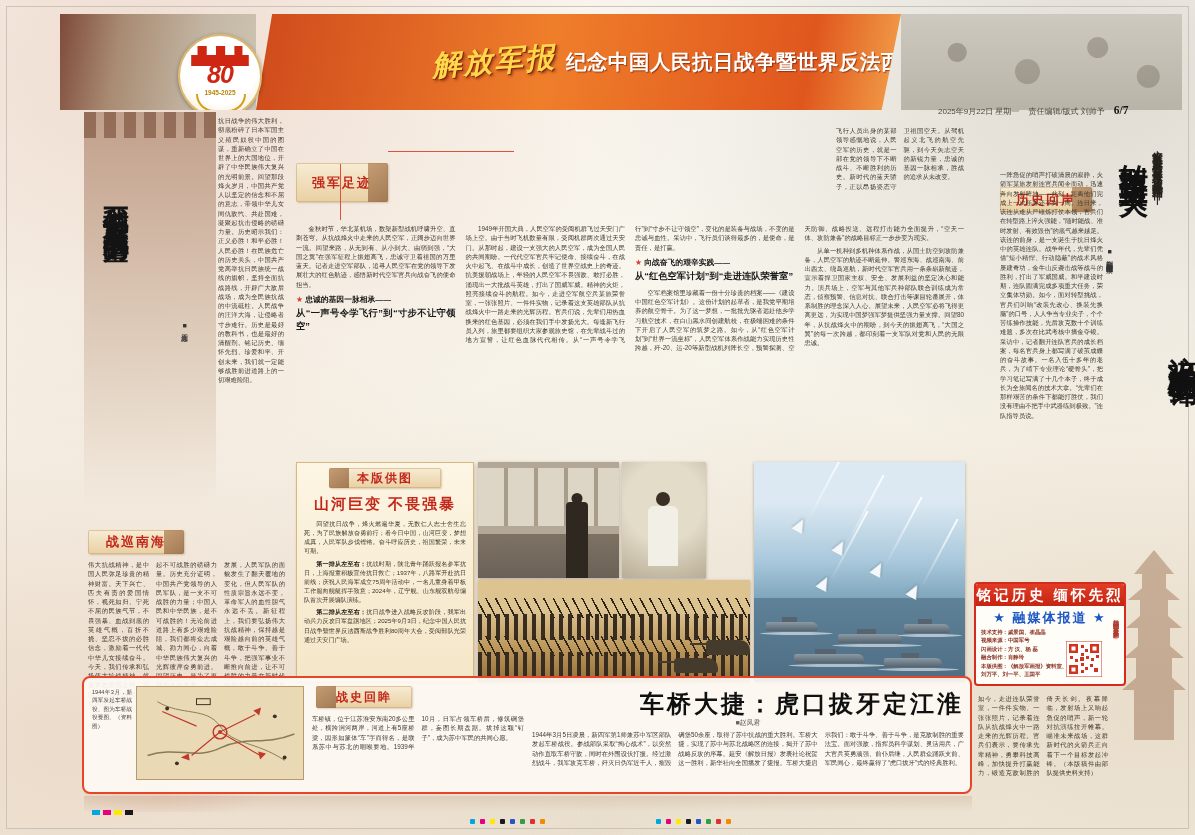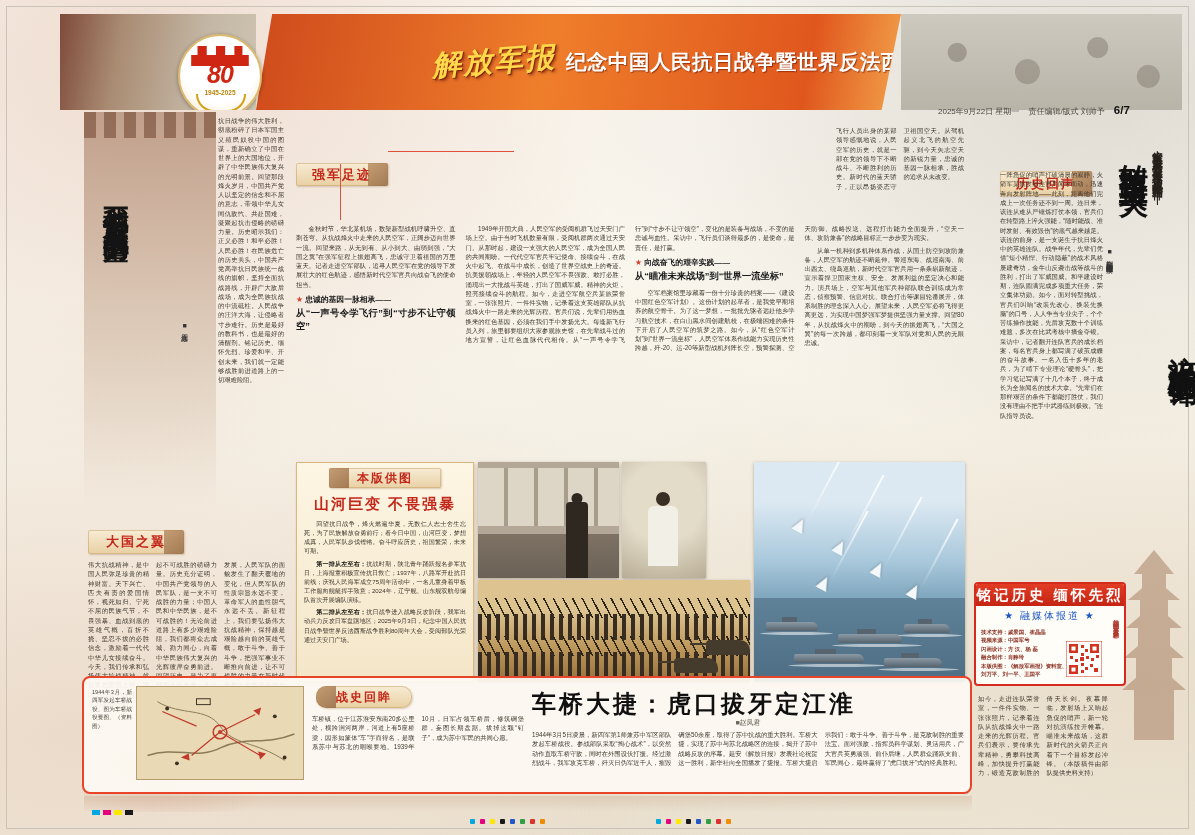--- a/index.html
+++ b/index.html
@@ -37,21 +37,21 @@
   .em-laurel{position:absolute;left:16px;bottom:4px;width:50px;height:18px;border:2px solid #d4a017;border-top:none;border-radius:0 0 50px 50px;}
   .masthead{font-size:29px;font-weight:900;font-style:italic;color:#ffd94a;letter-spacing:2px;
      text-shadow:1px 1px 0 #8c1f0e,2px 2px 3px rgba(60,0,0,.5);transform:rotate(-4deg);margin-left:130px;white-space:nowrap;}
   .b-title{font-size:20.5px;font-weight:900;color:#fff;letter-spacing:.5px;text-shadow:1px 1px 1px rgba(110,25,0,.65);white-space:nowrap;}
   .b-80wrap{text-align:center;line-height:.85;margin:0 2px;}
   .b-80{font-size:50px;font-weight:900;font-style:italic;color:#ffd94a;text-shadow:2px 2px 0 #a53014;}
   .b-80y{font-size:7px;color:#ffe9a0;font-weight:bold;}
   .b-zhounian{font-size:19px;font-weight:900;color:#fff;text-shadow:1px 1px 1px rgba(110,25,0,.6);white-space:nowrap;}
   .b-badge{background:#ce2612;color:#fff;font-size:18px;font-weight:900;letter-spacing:3px;padding:5px 7px;border-radius:4px;box-shadow:0 1px 2px rgba(0,0,0,.35);white-space:nowrap;}
   .dateline{position:absolute;left:938px;top:104px;width:246px;display:flex;gap:9px;align-items:baseline;font-size:8px;color:#4c463c;}
-  .dateline .pg{font-size:11.5px;font-weight:900;color:#111;}
+  .dateline .pg{font-size:11.5px;font-weight:900;color:#111;font-family:Liberation Serif, serif;}
 
   
   .clabel{display:flex;align-items:center;justify-content:center;font-size:13px;font-weight:900;color:#c3271a;letter-spacing:2px;
      background:linear-gradient(180deg,#f7ecd4,#e9d0a4);border-radius:2px;box-shadow:inset 0 0 0 1px rgba(190,150,90,.45),1px 1px 2px rgba(120,80,40,.25);position:relative;overflow:hidden;}
   .clabel .chip{position:absolute;top:0;bottom:0;width:20px;background:linear-gradient(135deg,#b98a5c,#8f6440);opacity:.8;}
   .chip.r{right:0;} .chip.l{left:0;}
   .redline-h{position:absolute;background:#e0513d;height:1px;}
   .redline-v{position:absolute;background:#e0513d;width:1px;}
 
   
@@ -68,21 +68,21 @@
      background:linear-gradient(180deg,rgba(146,96,66,.50),rgba(170,130,95,.28) 55%,rgba(170,130,95,0) 92%);}
   .wall::before{content:"";position:absolute;left:0;top:0;width:100%;height:26px;
      background:repeating-linear-gradient(90deg,rgba(110,66,44,.55) 0 12px,rgba(110,66,44,0) 12px 20px);}
   .vhead-left{position:absolute;left:100px;top:186px;height:345px;writing-mode:vertical-rl;font-size:26px;font-weight:900;color:#141414;letter-spacing:3px;line-height:1.25;}
   .vbyline-left{position:absolute;left:179px;top:322px;height:80px;writing-mode:vertical-rl;font-size:7px;color:#333;}
   .lab-jwzl{left:88px;top:530px;width:96px;height:24px;}
   .leftside{left:218px;top:116px;width:66px;height:446px;}
   .leftbody{left:88px;top:560px;width:197px;height:230px;}
 
   
-  .lab-qjzj{left:296px;top:139px;width:92px;height:23px;}
+  .lab-qjzj{left:296px;top:139px;width:92px;height:39px;}
   .lab-lshs{left:1000px;top:124px;width:92px;height:25px;}
   .c-head{position:absolute;left:388px;top:149px;width:452px;text-align:center;font-size:37px;font-weight:900;letter-spacing:5px;color:#101010;white-space:nowrap;}
   .c-byline{position:absolute;left:388px;top:196px;width:452px;text-align:center;font-size:8px;color:#5a554c;}
   .c-minitop{left:836px;top:126px;width:128px;height:94px;}
   .c-flow{left:296px;top:224px;width:668px;height:236px;}
 
   
   .panel{position:absolute;left:296px;top:462px;width:178px;height:220px;background:linear-gradient(#fdf6e4,#f4e6c8);
      border:1px solid #d8b87e;box-shadow:1px 2px 3px rgba(120,80,40,.25);padding:5px 7px;}
   .lab-tszc{position:relative;margin:0 auto;width:112px;height:20px;font-size:12px;}
@@ -120,32 +120,32 @@
   .v-byline{font-size:7px;color:#333;padding-top:108px;width:13px;}
   .v-h1,.v-h2{font-size:29px;font-weight:900;color:#111;letter-spacing:4px;line-height:1.1;width:34px;}
   .v-kicker{font-size:10.5px;font-weight:bold;color:#24201a;letter-spacing:2px;width:15px;padding-top:2px;}
   .v-h2{padding-top:192px;}
   .pagoda{position:absolute;left:1116px;top:548px;z-index:1;opacity:.55;}
   .r-tail{left:978px;top:694px;width:130px;height:96px;}
 
   
   .mediabox{position:absolute;left:974px;top:582px;width:152px;height:104px;background:#fffdf8;border:2px solid #d42b1e;border-radius:4px;overflow:hidden;z-index:3;}
   .mb-head{height:22px;background:linear-gradient(#e23c24,#c42412);color:#fff;font-size:14.5px;font-weight:900;letter-spacing:3px;display:flex;align-items:center;justify-content:center;}
-  .mb-sub{color:#1a56c4;font-size:10px;font-weight:400;letter-spacing:2px;text-align:center;margin:3px 0 20px;}
+  .mb-sub{color:#1a56c4;font-size:13px;font-weight:700;letter-spacing:2px;text-align:center;margin:3px 0 20px;}
   .mb-credits{position:absolute;left:5px;top:44px;width:88px;font-size:5.4px;line-height:1.55;color:#8a3324;font-weight:bold;}
   .qr{position:absolute;right:22px;bottom:7px;}
   .mb-vcap{position:absolute;right:4px;bottom:6px;height:64px;writing-mode:vertical-rl;font-size:6px;color:#b03a2e;font-weight:bold;letter-spacing:1px;}
 
   
   .battlebox{position:absolute;left:82px;top:676px;width:890px;height:118px;border:2px solid #e8442a;border-radius:8px;background:rgba(253,250,243,.93);z-index:2;}
   .bb-cap{position:absolute;left:8px;top:10px;width:40px;height:100px;font-size:5.6px;line-height:1.5;color:#4a4339;text-align:justify;overflow:hidden;}
   .bb-map{position:absolute;left:52px;top:8px;width:168px;height:94px;border:1px solid #b59b6d;background:#ead9b5;}
-  .lab-zshm{left:232px;top:8px;width:96px;height:22px;font-size:12px;position:absolute;border-radius:10px;}
+  .lab-zshm{left:232px;top:8px;width:96px;height:22px;font-size:12px;position:absolute;}
   .bb-intro{position:absolute;left:228px;top:36px;width:212px;height:74px;}
-  .bb-head{position:absolute;left:448px;top:10px;width:432px;text-align:left;font-size:24px;font-weight:900;letter-spacing:3px;color:#101010;white-space:nowrap;}
+  .bb-head{position:absolute;left:448px;top:10px;width:432px;text-align:right;font-size:24px;font-weight:900;letter-spacing:3px;color:#101010;white-space:nowrap;}
   .bb-byline{position:absolute;left:448px;top:40px;width:432px;text-align:center;font-size:7px;color:#6a6458;}
   .bb-body{position:absolute;left:448px;top:52px;width:432px;height:60px;}
 
   
   .dots{position:absolute;top:819px;display:flex;gap:5px;}
   .dots .dot{width:5px;height:5px;display:inline-block;border-radius:1px;}
   .d1{left:470px;} .d2{left:656px;}
   .corner-marks{position:absolute;left:92px;top:810px;display:flex;gap:3px;}
   .corner-marks i{width:8px;height:5px;display:block;}
   .sculpt{position:absolute;left:84px;top:700px;width:195px;height:112px;background:radial-gradient(ellipse at 40% 60%,rgba(186,96,64,.20),transparent 70%);}
@@ -181,21 +181,21 @@
   <div class="dateline">
     <span>2025年9月22日 星期一</span>
     <span>责任编辑/版式 刘帅予</span>
     <span class="pg">6/7</span>
   </div>
 
   <div class="wall"></div>
   <div class="vhead-left">我们是一支不可战胜的力量</div>
   <div class="vbyline-left">■周鑫泳</div>
   <div class="clabel abs lab-jwzl">
-    <span>大国之翼</span>
+    <span>战巡南海</span>
     <span class="chip r"></span>
   </div>
   <div class="smalltext abs leftside">抗日战争的伟大胜利，彻底粉碎了日本军国主义殖民奴役中国的图谋，重新确立了中国在世界上的大国地位，开辟了中华民族伟大复兴的光明前景。回望那段烽火岁月，中国共产党人以坚定的信念和不屈的意志，带领中华儿女同仇敌忾、共赴国难，凝聚起抗击侵略的磅礴力量。历史昭示我们：正义必胜！和平必胜！人民必胜！在民族危亡的历史关头，中国共产党高举抗日民族统一战线的旗帜，坚持全面抗战路线，开辟广大敌后战场，成为全民族抗战的中流砥柱。人民战争的汪洋大海，让侵略者寸步难行。历史是最好的教科书，也是最好的清醒剂。铭记历史、缅怀先烈、珍爱和平、开创未来，我们就一定能够战胜前进道路上的一切艰难险阻。</div>
   <div class="smalltext cols3 abs leftbody">伟大抗战精神，是中国人民弥足珍贵的精神财富。天下兴亡、匹夫有责的爱国情怀，视死如归、宁死不屈的民族气节，不畏强暴、血战到底的英雄气概，百折不挠、坚忍不拔的必胜信念，激励着一代代中华儿女接续奋斗。今天，我们传承和弘扬伟大抗战精神，就是要把爱国之情、强国之志转化为强军兴军的实际行动，凝聚起不可战胜的磅礴力量。历史充分证明，中国共产党领导的人民军队，是一支不可战胜的力量；中国人民和中华民族，是不可战胜的！无论前进道路上有多少艰难险阻，我们都将众志成城、勠力同心，向着中华民族伟大复兴的光辉彼岸奋勇前进。回望历史，是为了更好地走向未来。从小米加步枪到机械化、信息化、智能化融合发展，人民军队的面貌发生了翻天覆地的变化，但人民军队的性质宗旨永远不变，革命军人的血性胆气永远不丢。新征程上，我们要弘扬伟大抗战精神，保持越是艰险越向前的英雄气概，敢于斗争、善于斗争，把强军事业不断推向前进，让不可战胜的力量在新时代焕发出更加夺目的光彩。</div>
 
   <div class="clabel abs lab-qjzj">
     <span>强军足迹</span>
     <span class="chip r"></span>
   </div>
   <div class="redline-h" style="left:388px;top:151px;width:126px;"></div>
@@ -204,21 +204,21 @@
 
   <div class="smalltext cols4 abs c-flow">
     <p>金秋时节，华北某机场，数架新型战机呼啸升空、直刺苍穹。从抗战烽火中走来的人民空军，正阔步迈向世界一流。回望来路，从无到有、从小到大、由弱到强，“大国之翼”在强军征程上振翅高飞，忠诚守卫着祖国的万里蓝天。记者走进空军部队，追寻人民空军在党的领导下发展壮大的红色航迹，感悟新时代空军官兵向战奋飞的使命担当。</p>
     <div class="xhead">
       <span class="xt"><i class="star">★</i> <span>忠诚的基因一脉相承——</span></span>
       <span class="xs">从“一声号令学飞行”到“寸步不让守领空”</span>
     </div>
     <p>1949年开国大典，人民空军的受阅机群飞过天安门广场上空。由于当时飞机数量有限，受阅机群两次通过天安门。从那时起，建设一支强大的人民空军，成为全国人民的共同期盼。一代代空军官兵牢记使命、接续奋斗，在战火中起飞、在战斗中成长，创造了世界空战史上的奇迹。抗美援朝战场上，年轻的人民空军不畏强敌、敢打必胜，涌现出一大批战斗英雄，打出了国威军威。精神的火炬，照亮接续奋斗的航程。如今，走进空军航空兵某旅荣誉室，一张张照片、一件件实物，记录着这支英雄部队从抗战烽火中一路走来的光辉历程。官兵们说，先辈们用热血换来的红色基因，必须在我们手中发扬光大。每逢新飞行员入列，旅里都要组织大家参观旅史馆，在先辈战斗过的地方宣誓，让红色血脉代代相传。从“一声号令学飞行”到“寸步不让守领空”，变化的是装备与战场，不变的是忠诚与血性。采访中，飞行员们谈得最多的，是使命，是责任，是打赢。</p>
     <div class="xhead">
       <span class="xt"><i class="star">★</i> <span>向战奋飞的艰辛实践——</span></span>
-      <span class="xs">从“瞄准未来战场”到“世界一流坐标”</span>
+      <span class="xs">从“红色空军计划”到“走进连队荣誉室”</span>
     </div>
     <p>空军档案馆里珍藏着一份十分珍贵的档案——《建设中国红色空军计划》。这份计划的起草者，是我党早期培养的航空骨干。为了这一梦想，一批批先驱者远赴他乡学习航空技术，在白山黑水间创建航校，在极端困难的条件下开启了人民空军的筑梦之路。如今，从“红色空军计划”到“世界一流坐标”，人民空军体系作战能力实现历史性跨越，歼-20、运-20等新型战机列阵长空，预警探测、空天防御、战略投送、远程打击能力全面提升，“空天一体、攻防兼备”的战略目标正一步步变为现实。</p>
     <p>从单一机种到多机种体系作战，从国土防空到攻防兼备，人民空军的航迹不断延伸。警巡东海、战巡南海、前出西太、绕岛巡航，新时代空军官兵用一条条崭新航迹，宣示着捍卫国家主权、安全、发展利益的坚定决心和能力。演兵场上，空军与其他军兵种部队联合训练成为常态，侦察预警、信息对抗、联合打击等课目轮番展开，体系制胜的理念深入人心。展望未来，人民空军必将飞得更高更远，为实现中国梦强军梦提供坚强力量支撑。回望80年，从抗战烽火中的期盼，到今天的振翅高飞，“大国之翼”的每一次跨越，都印刻着一支军队对党和人民的无限忠诚。</p>
   </div>
 
   <div class="panel">
     <div class="clabel lab-tszc">
       <span>本版供图</span>
       <span class="chip l"></span>
     </div>

